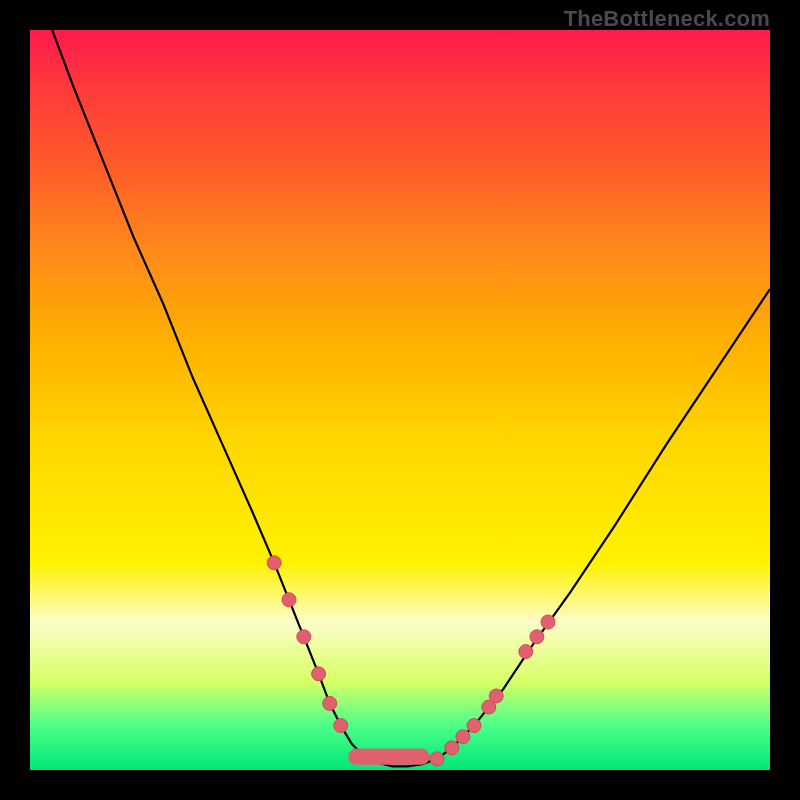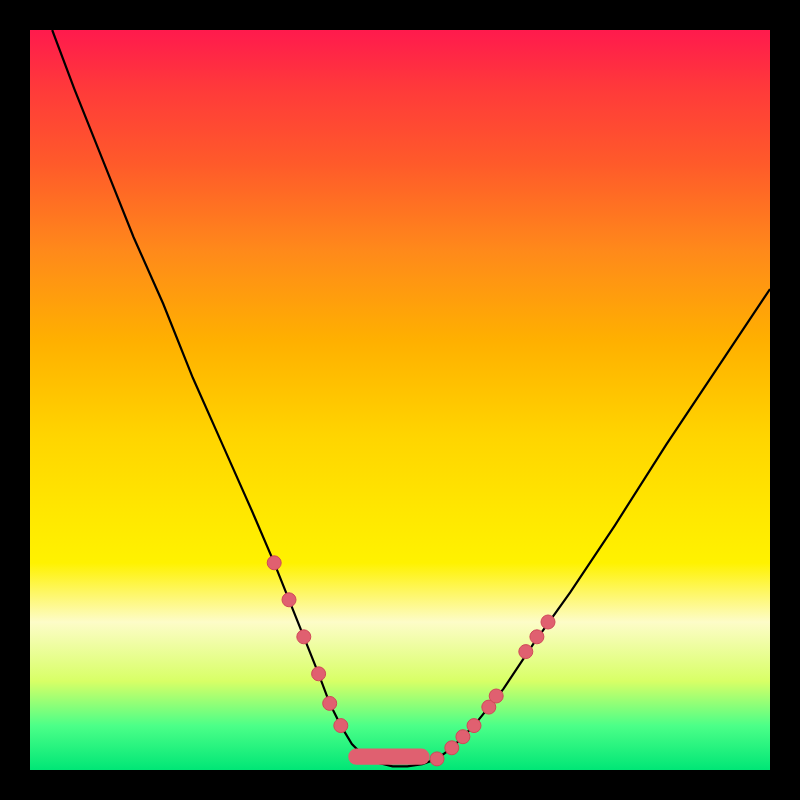--- a/index.html
+++ b/index.html
@@ -83,13 +83,14 @@
           <circle cx="466.20" cy="666.00" r="7" class="marker"></circle>
           <circle cx="495.80" cy="621.60" r="7" class="marker"></circle>
           <circle cx="506.90" cy="606.80" r="7" class="marker"></circle>
           <circle cx="518.00" cy="592.00" r="7" class="marker"></circle>
         </g>
       <g id="range-band-g">
           <rect x="318.20" y="718.54" width="81.40" height="16.28" rx="8.14" class="range-band"></rect>
         </g>
     </svg>
   </div>
+  <div class="watermark">TheBottleneck.com</div>
 </div>
 
 </body></html>

